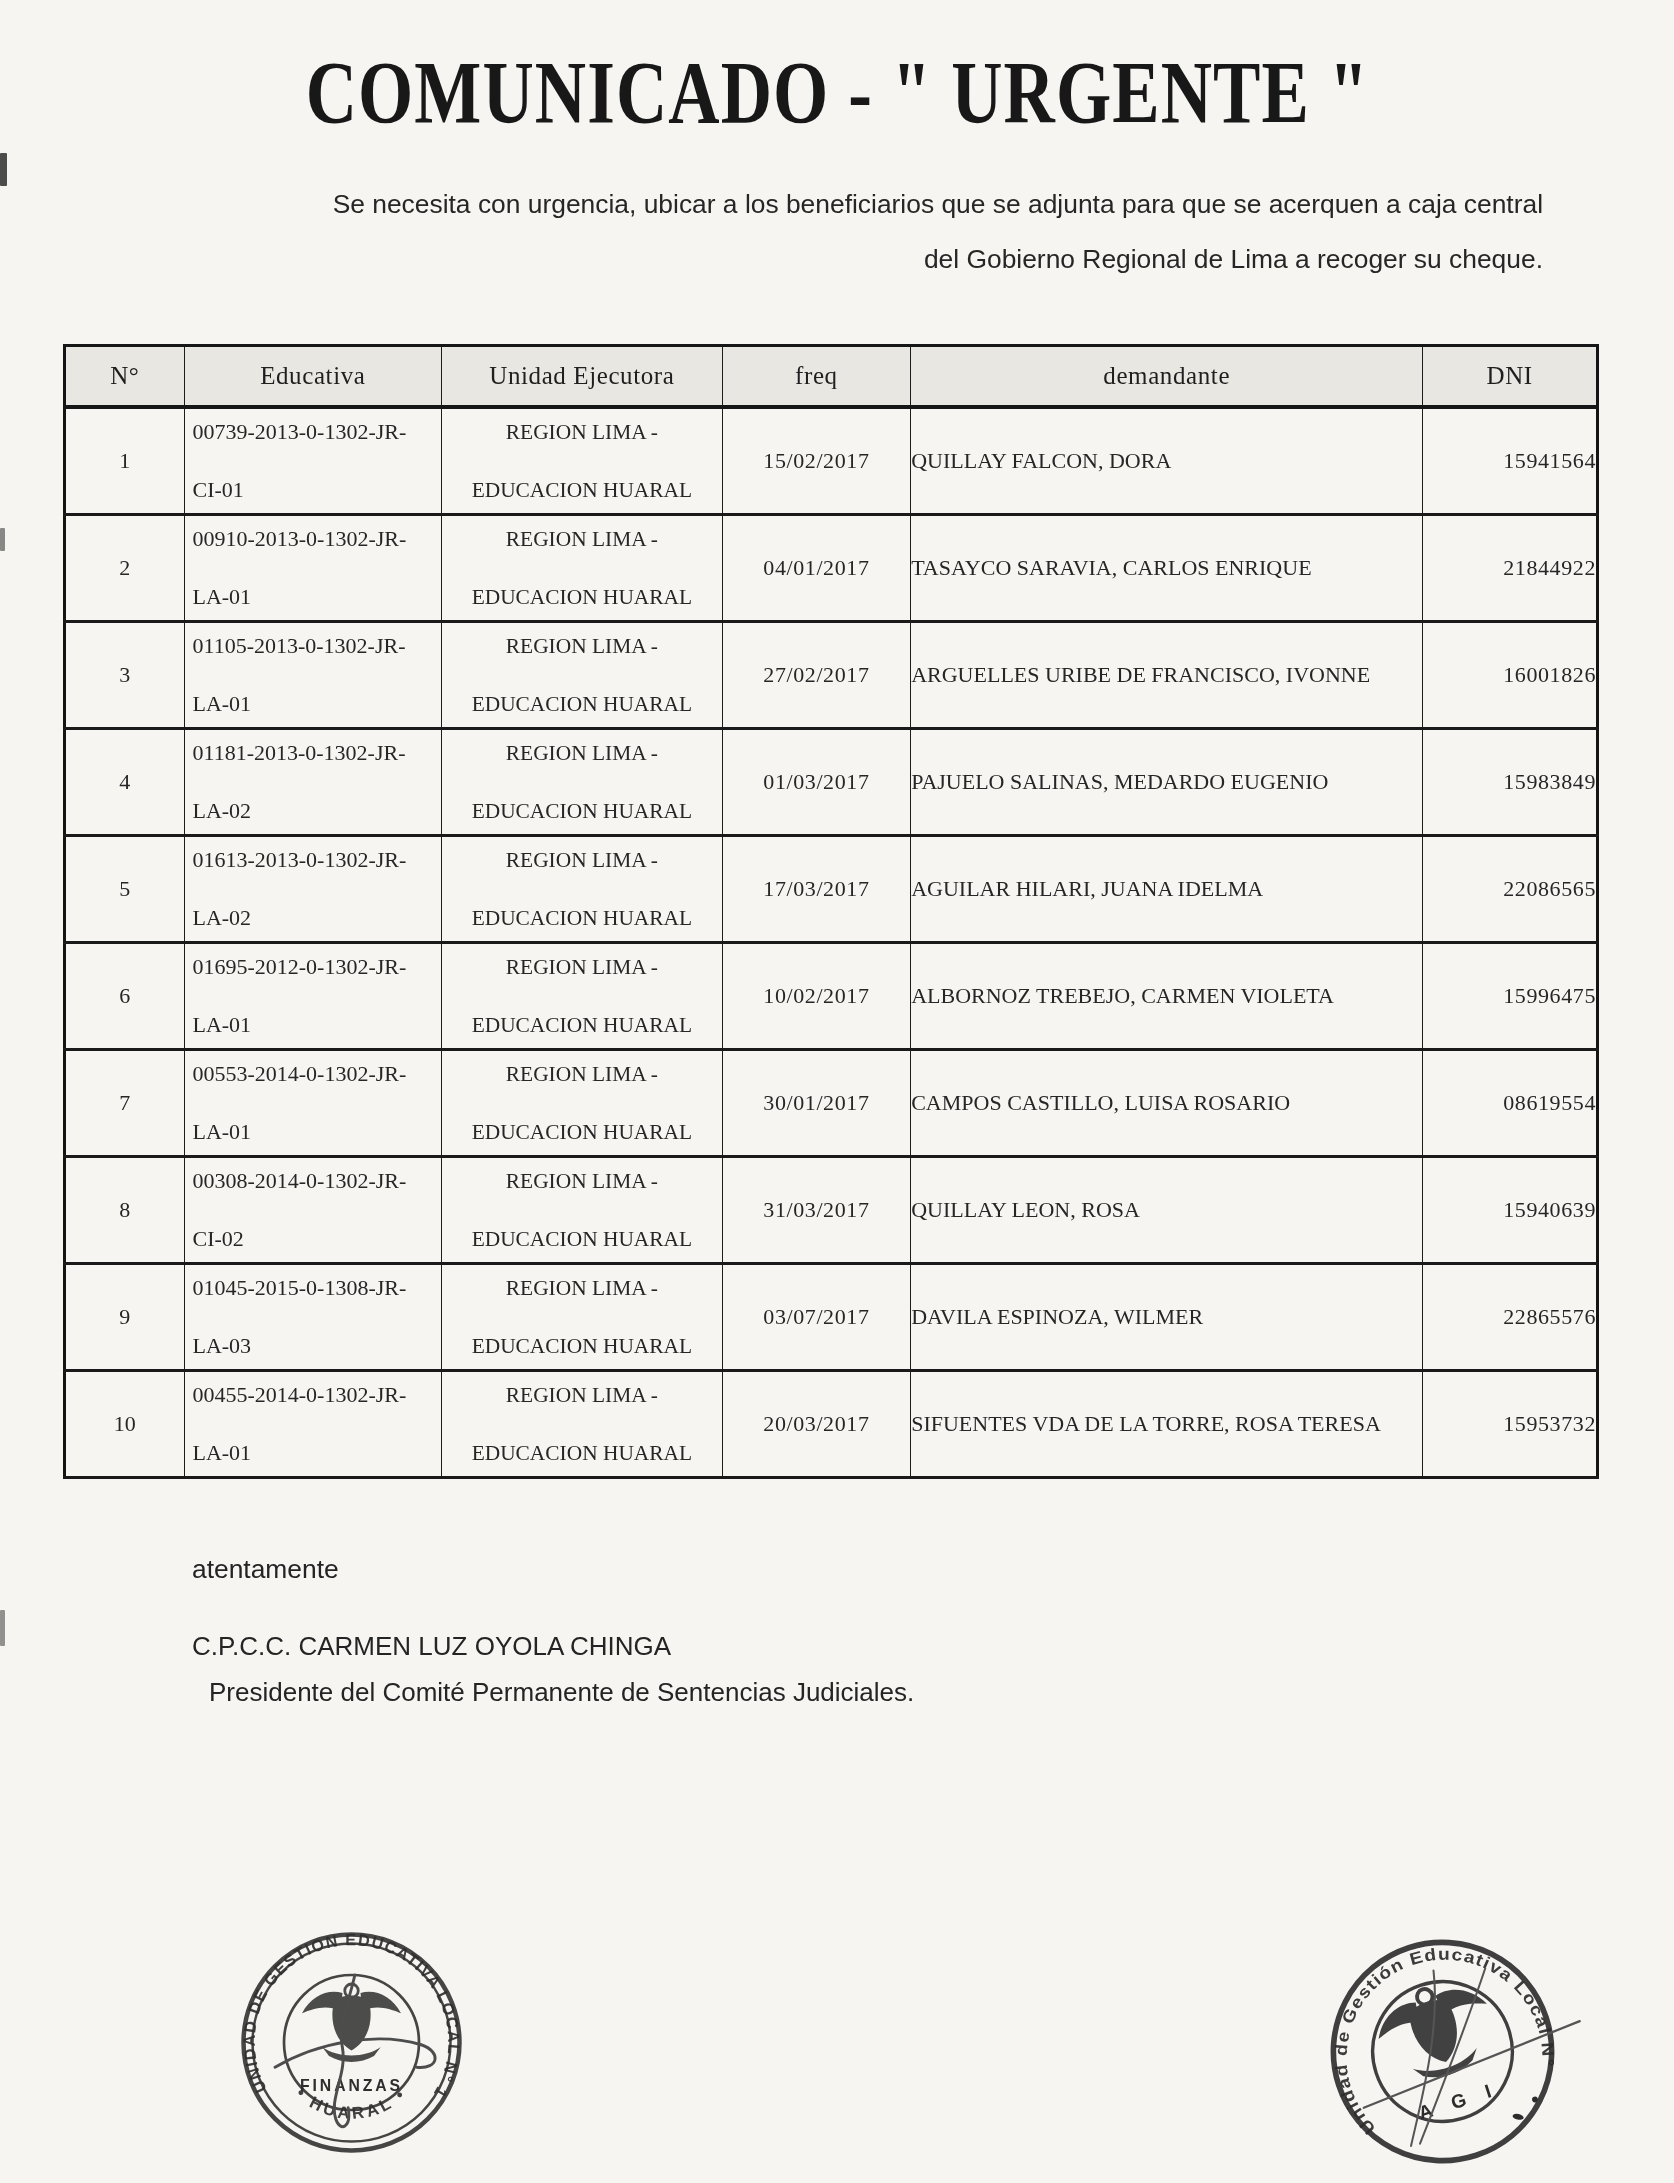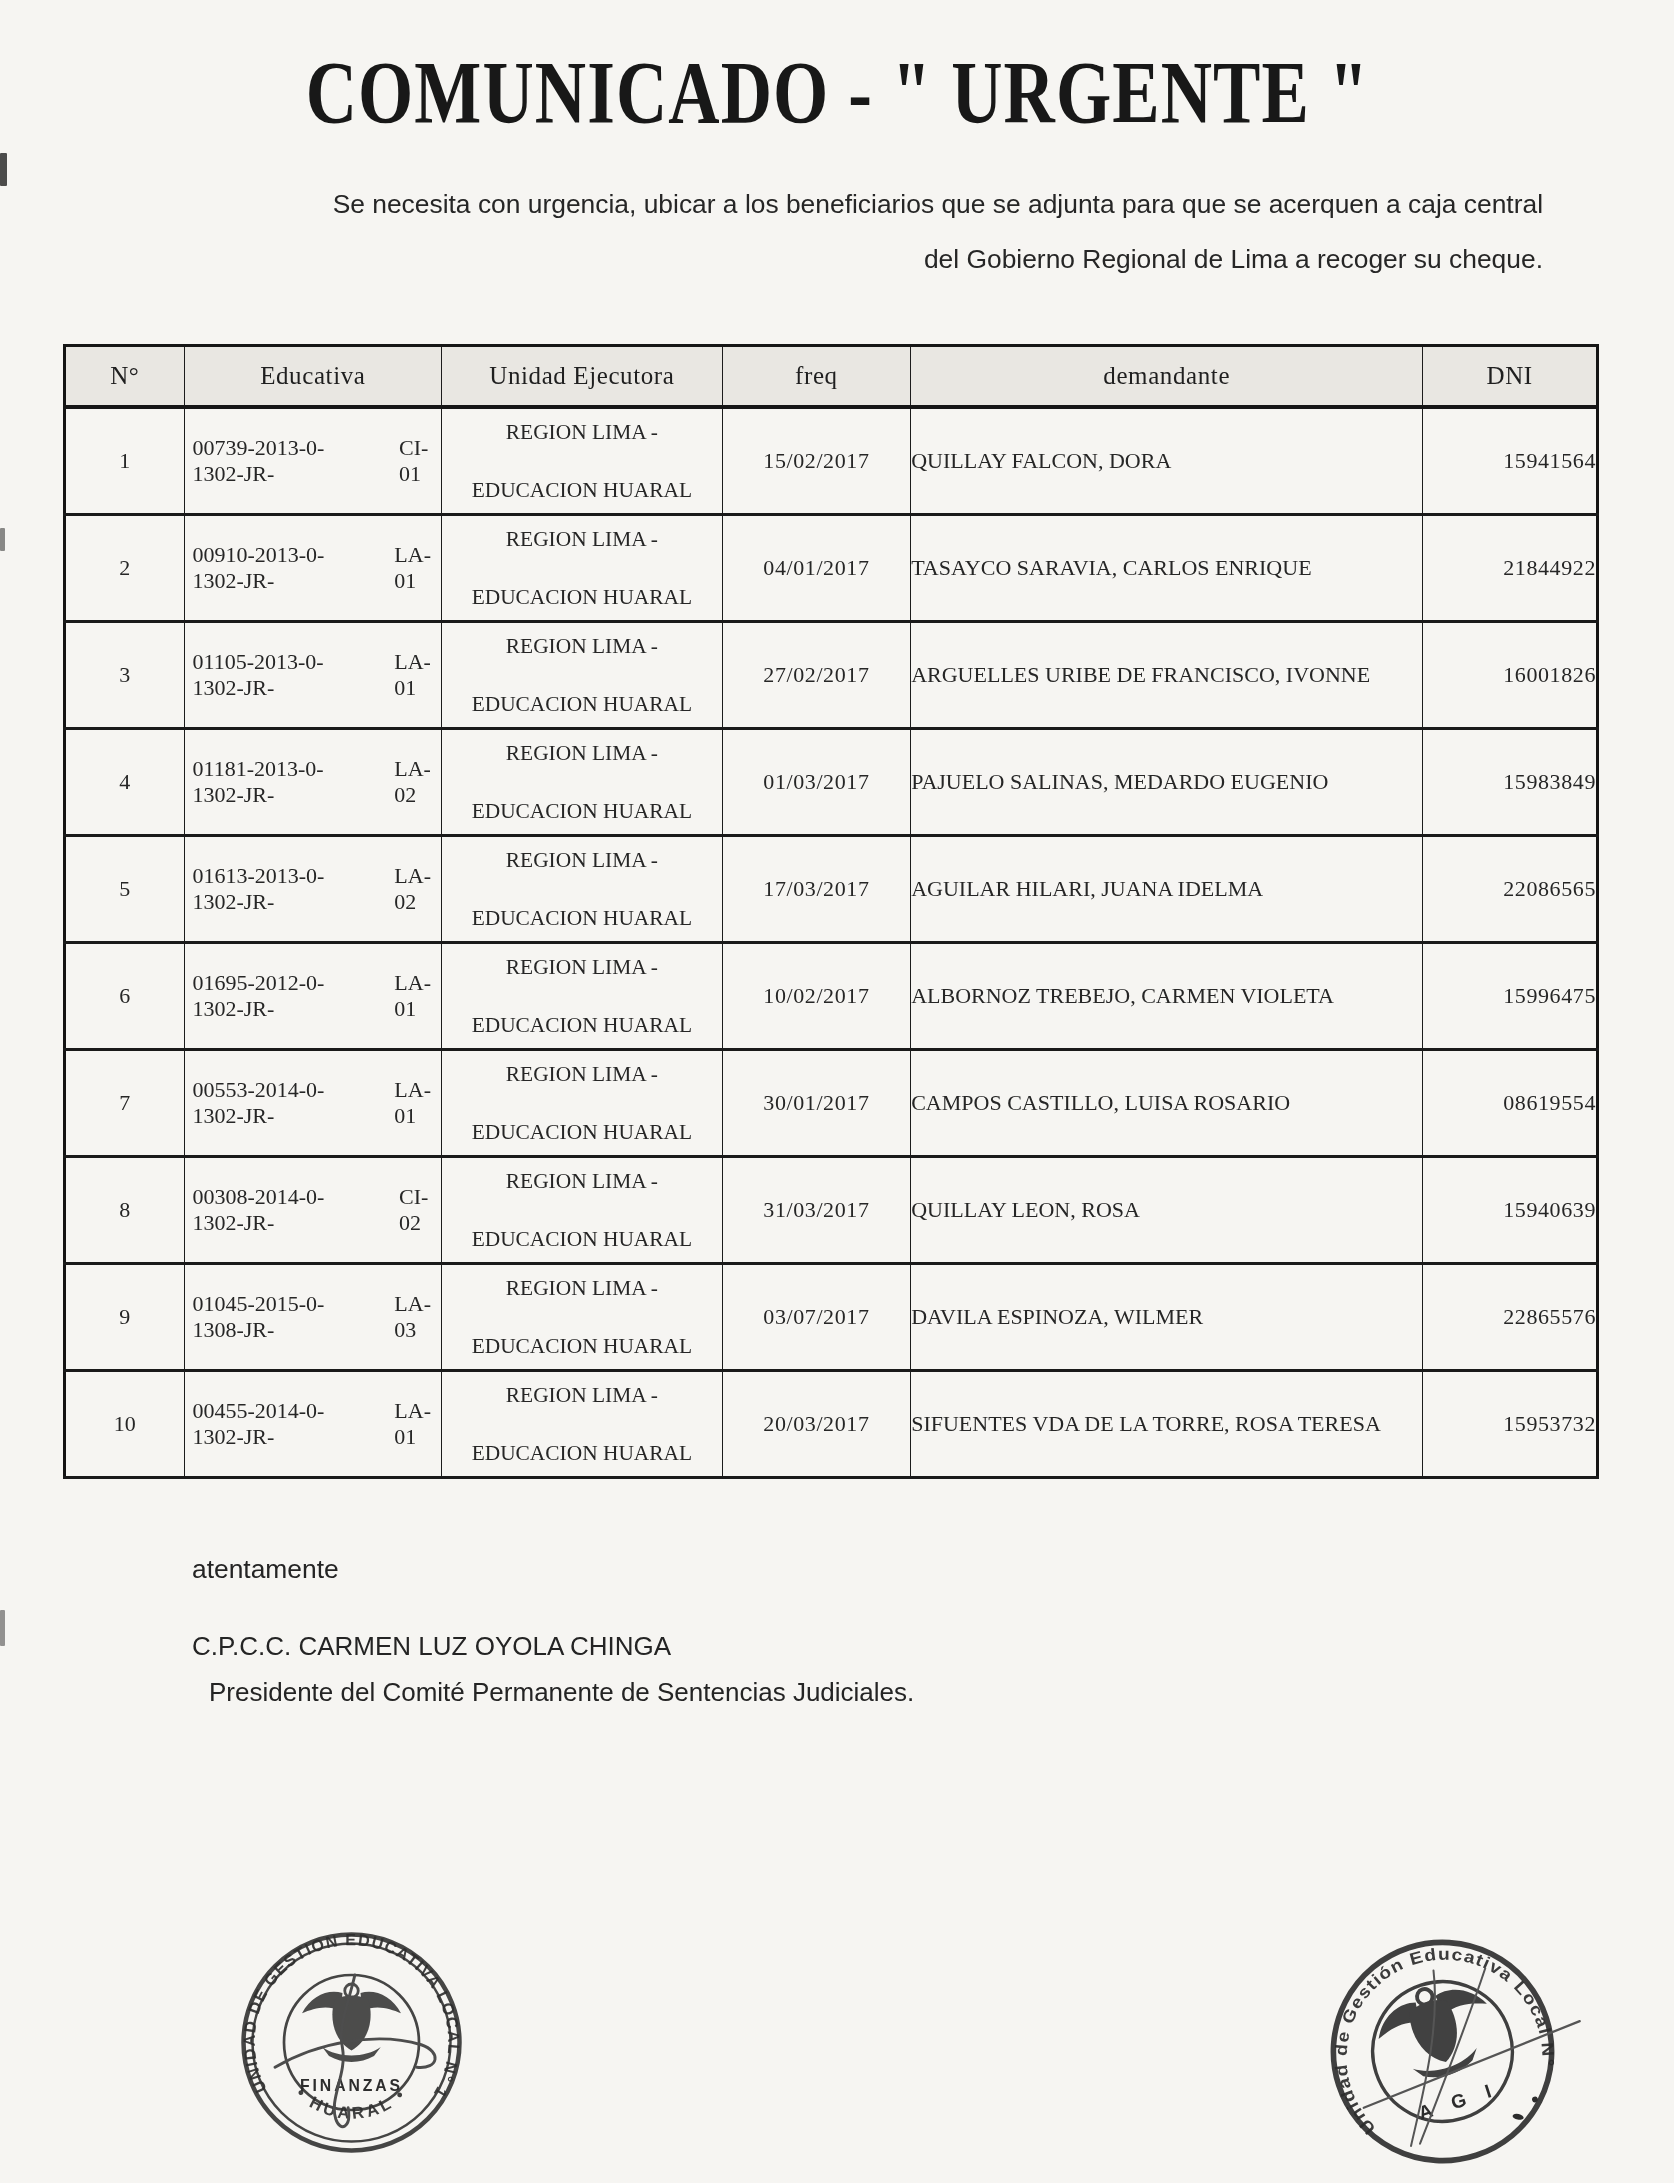--- a/index.html
+++ b/index.html
@@ -57,21 +57,21 @@
     border-left:1.7px solid #1c1c1c;
     border-right:1.7px solid #1c1c1c;
     border-top:3.4px solid #1a1a1a;
     border-bottom:3.4px solid #1a1a1a;
     padding:0;
     color:#262626;
   }
   table.doc{border:3.4px solid #141414;}
   td.c-n{text-align:center;}
   td.c-exp{vertical-align:middle;}
-  .exp-wrap{display:flex;flex-direction:row;gap:31.5px;padding-left:7.9px;text-align:left;}
+  .exp-wrap{display:flex;flex-direction:column;gap:31.5px;padding-left:7.9px;text-align:left;}
   td.c-uni{vertical-align:middle;}
   .uni-wrap{display:flex;flex-direction:column;gap:33px;text-align:center;font-size:21.4px;}
   td.c-freq{text-align:center;font-size:22.5px;letter-spacing:0.6px;}
   td.c-dem{text-align:left;padding-left:5.6px;font-size:21.4px;margin-left:17px;}
   td.c-dni{text-align:right;font-size:22.5px;letter-spacing:0.6px;}
   
   .closing,.signer-name,.signer-title{
     position:absolute;
     font-family:"Liberation Sans","DejaVu Sans",sans-serif;
     color:#242424;

